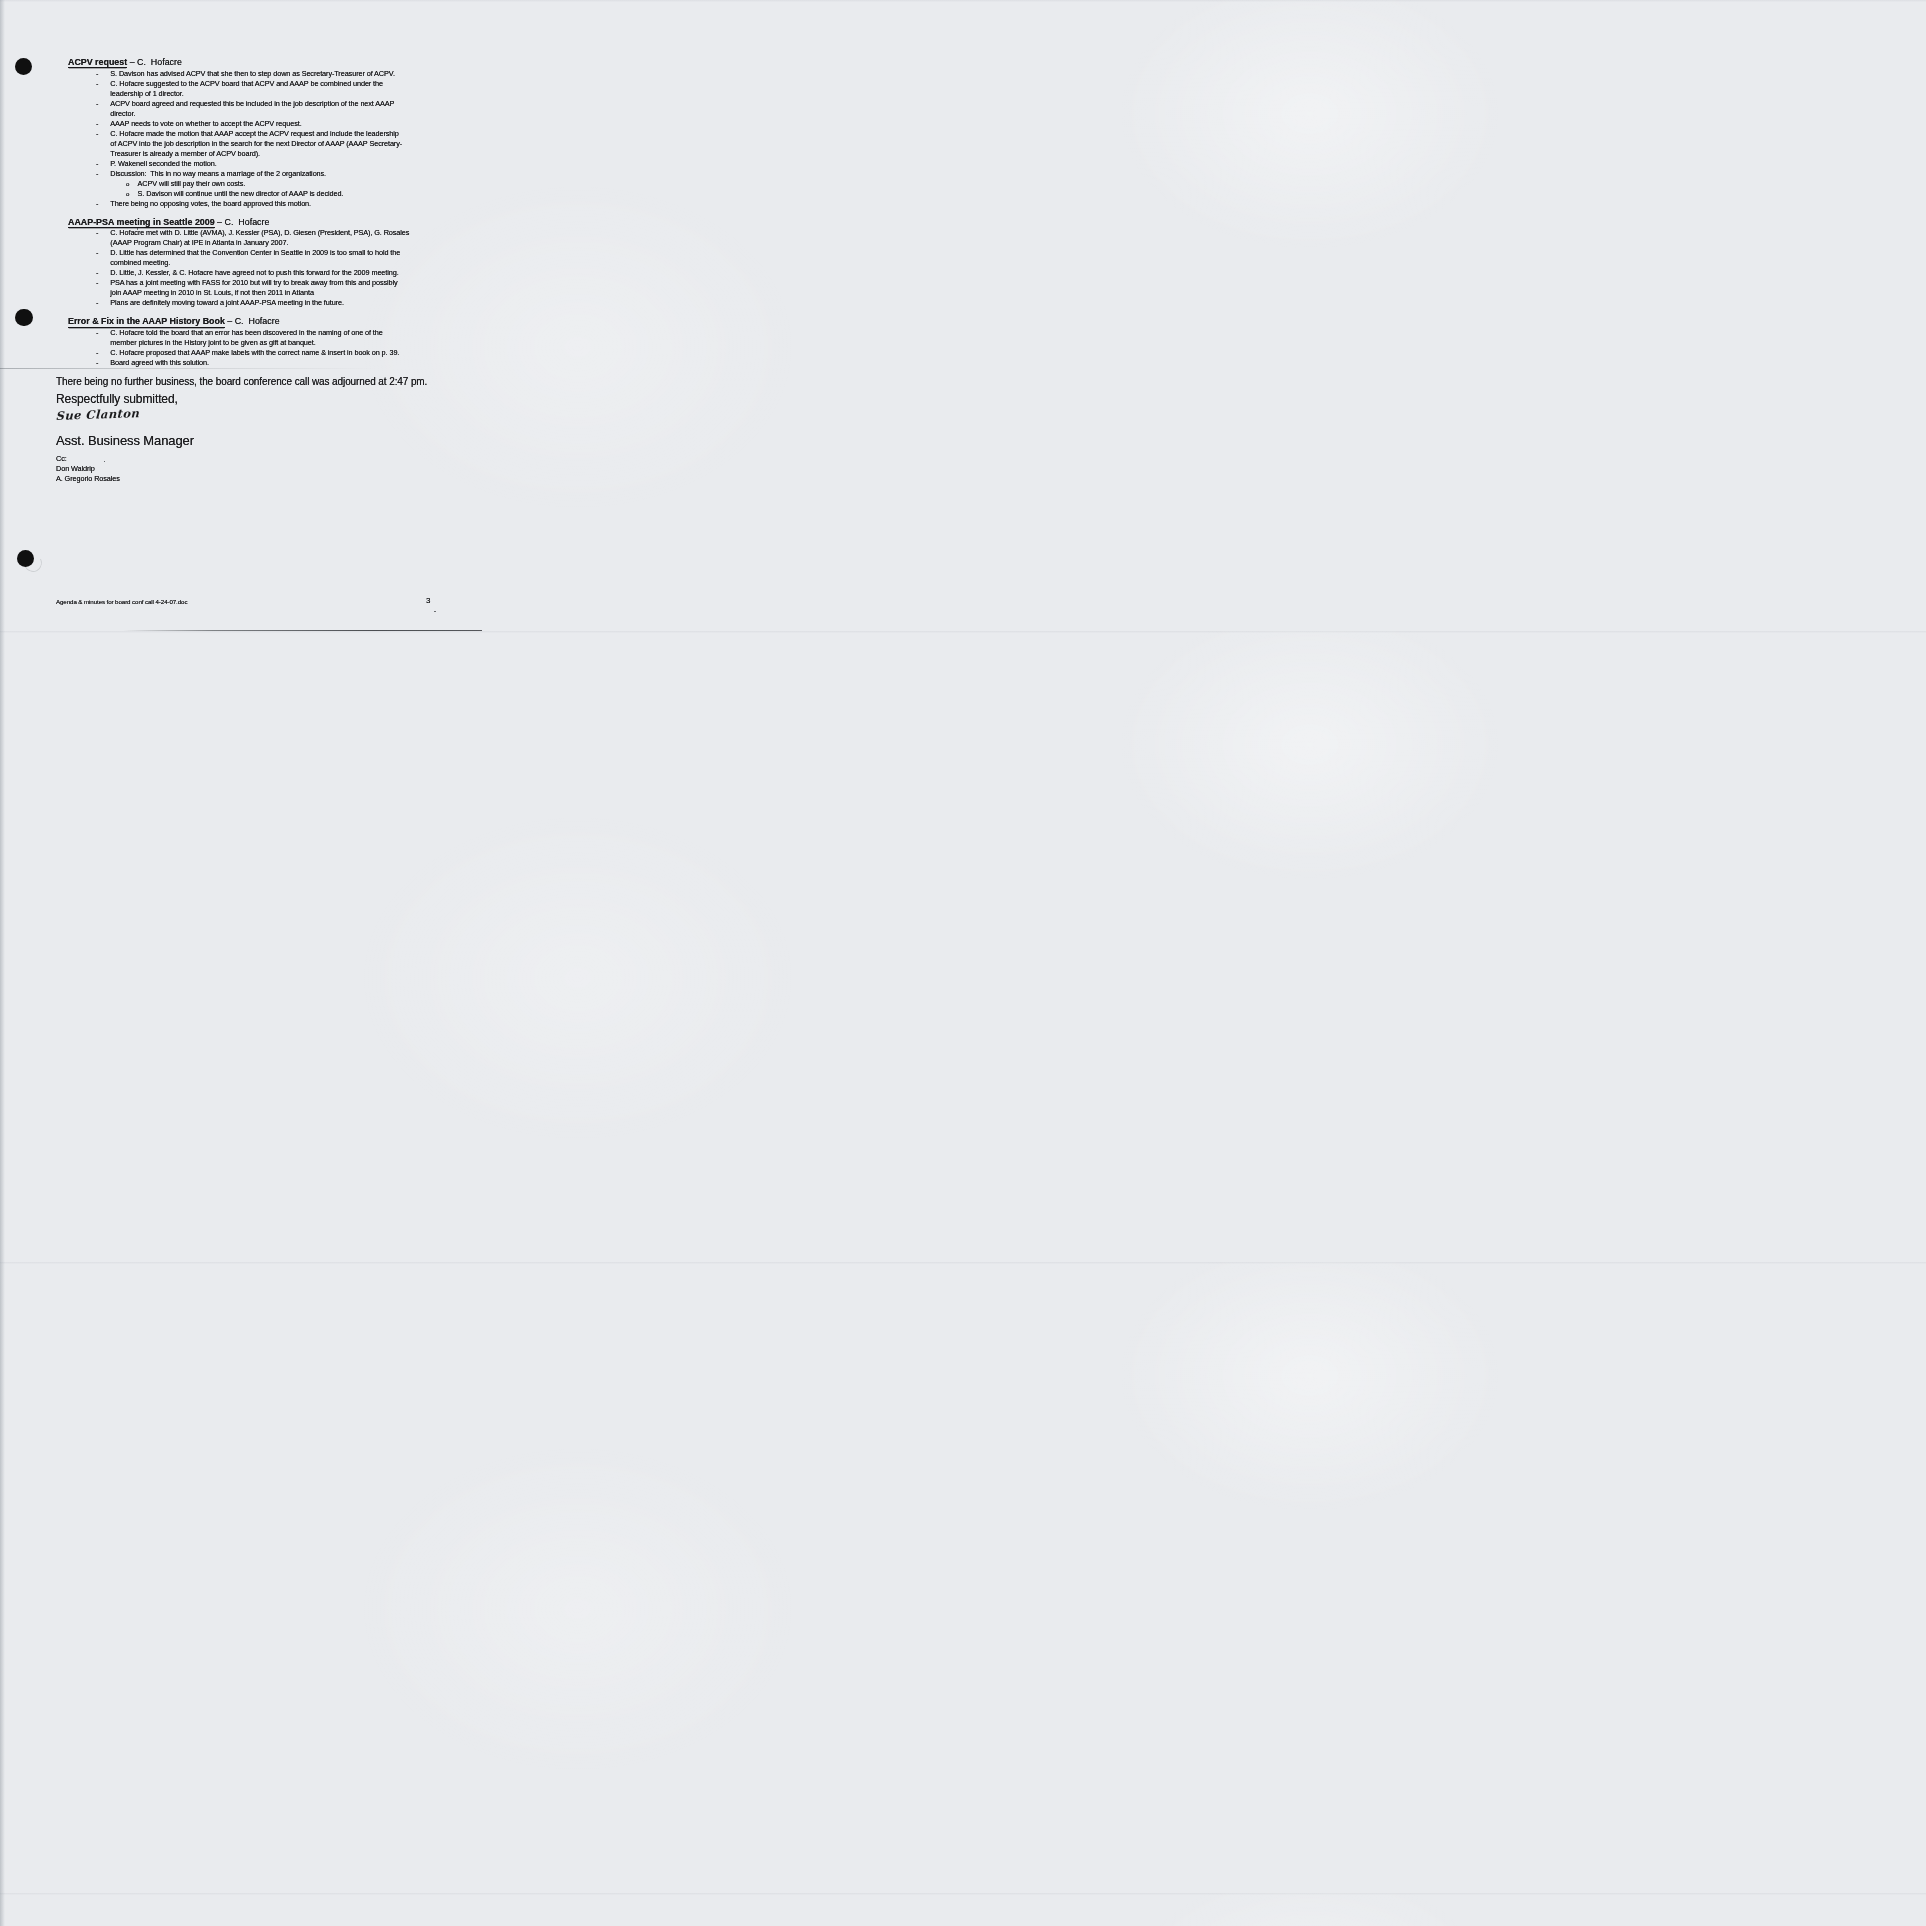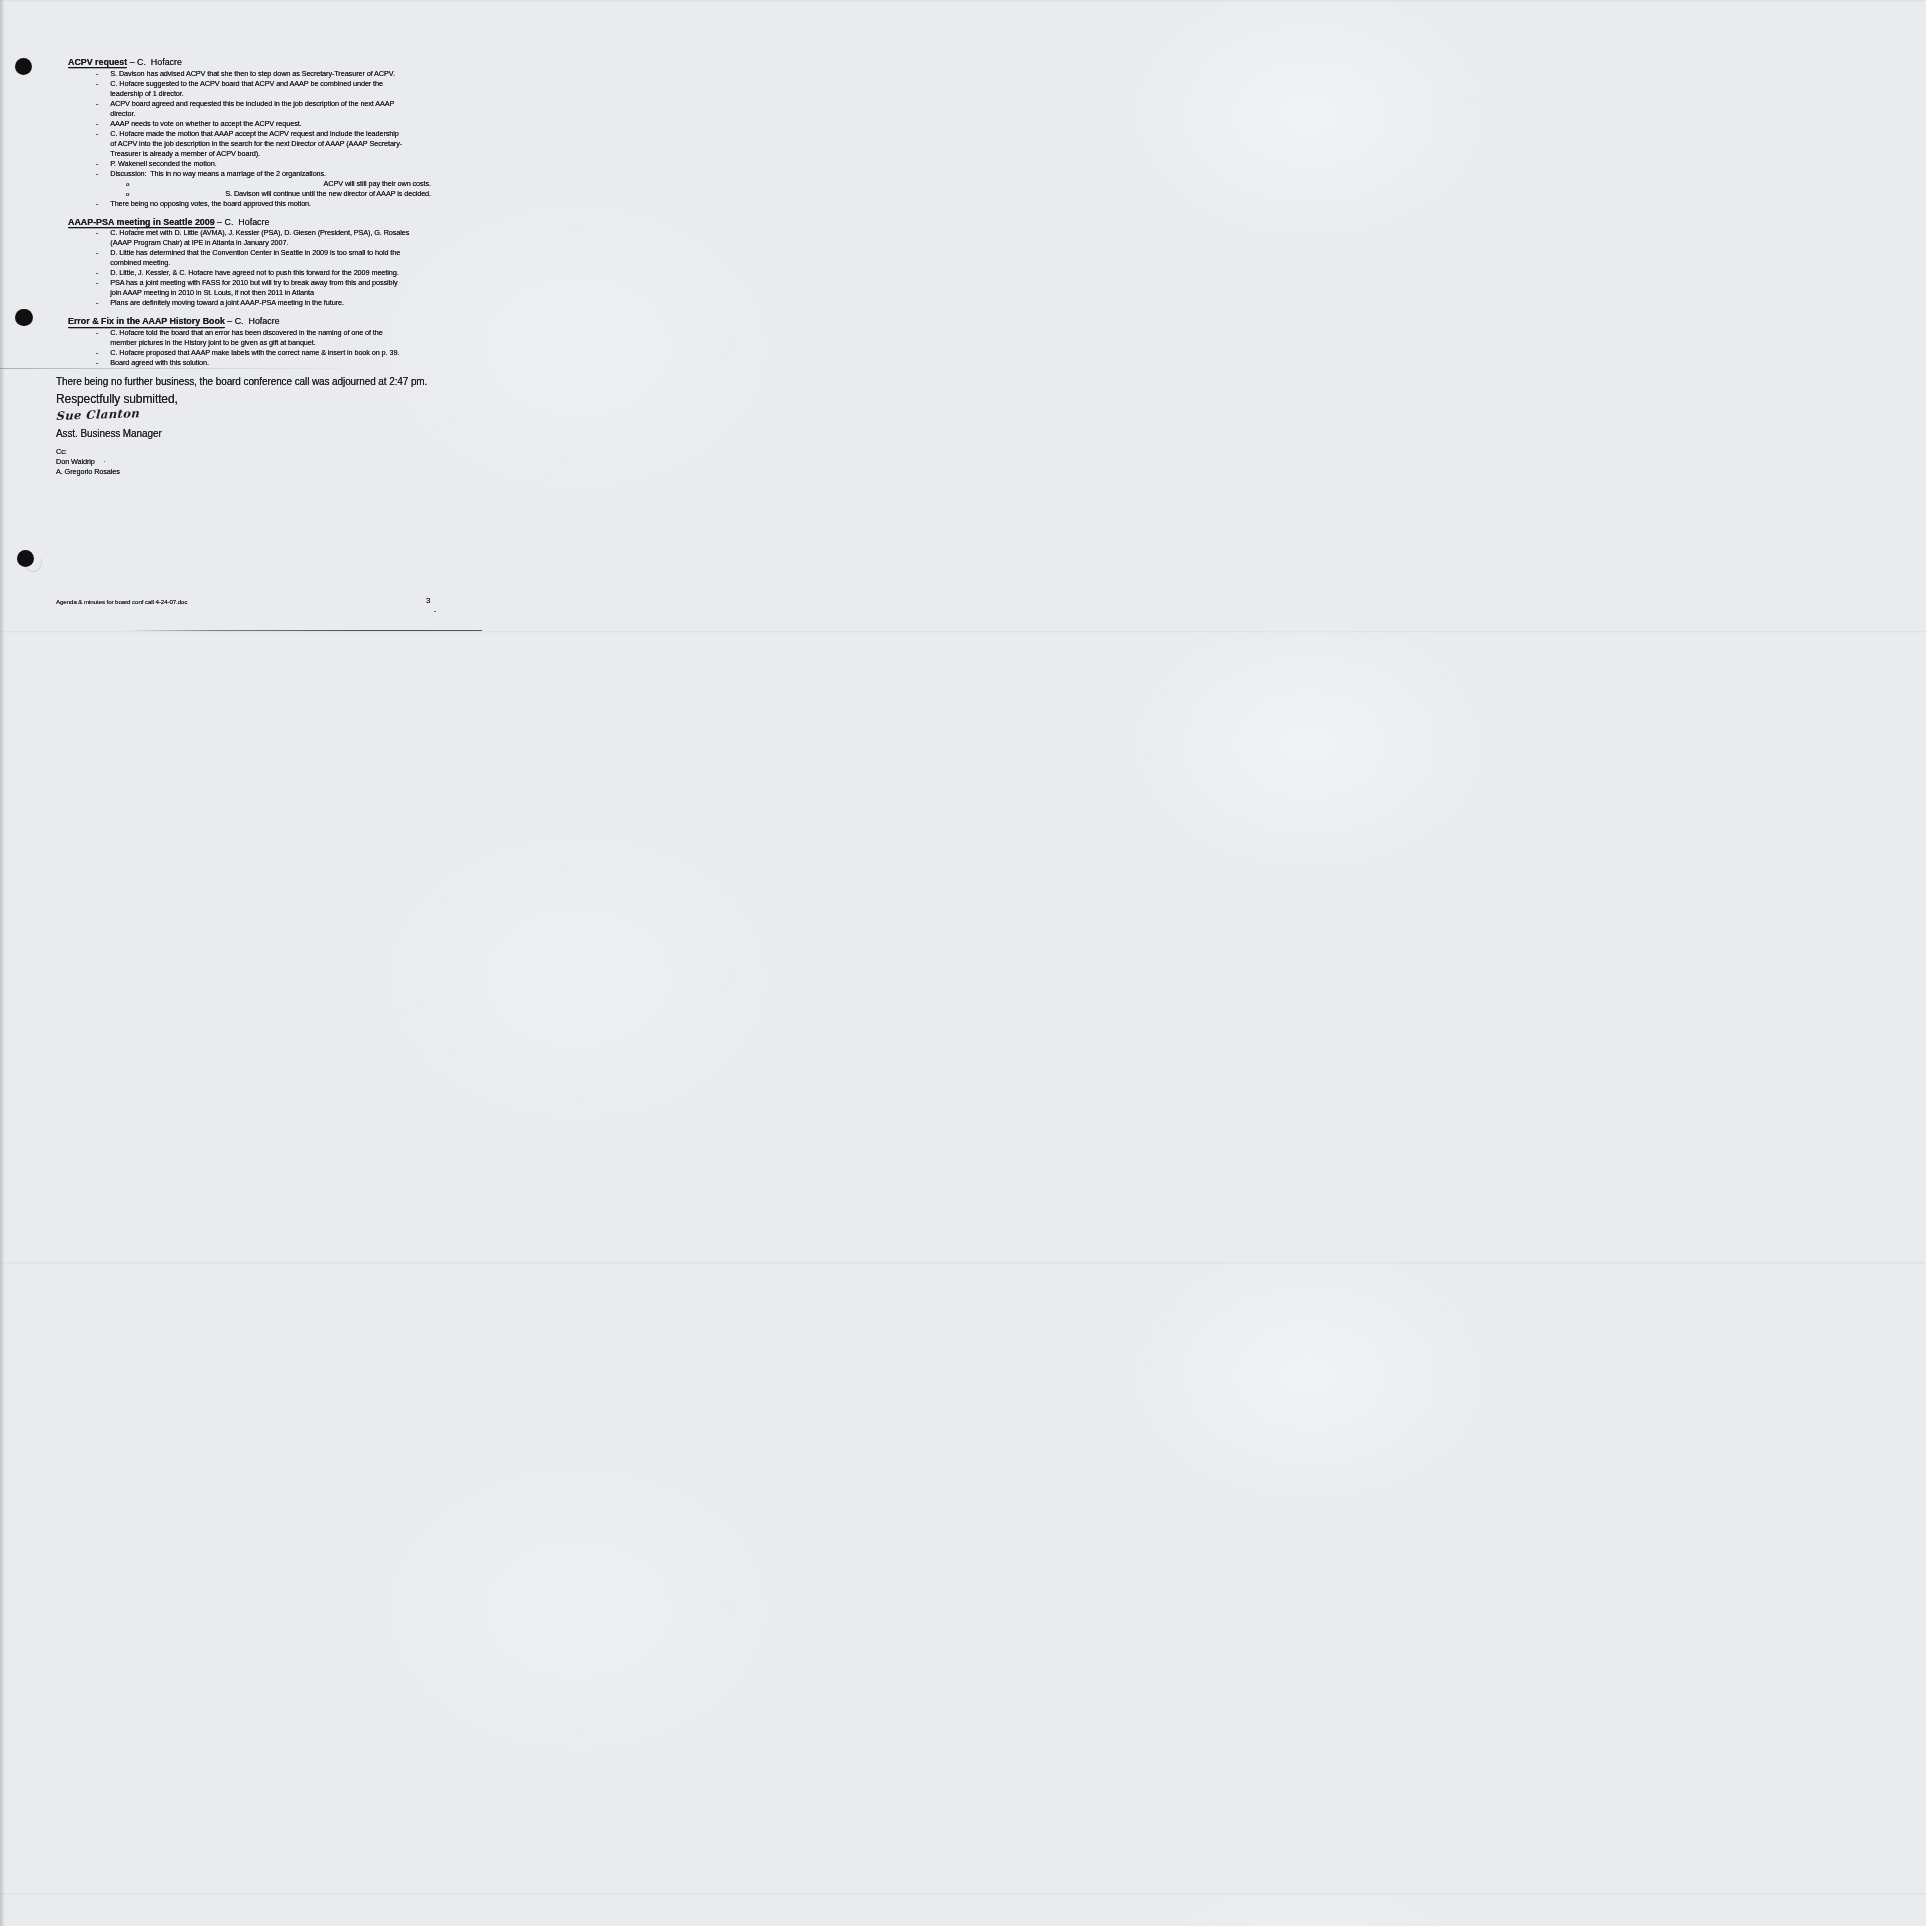--- a/index.html
+++ b/index.html
@@ -18,31 +18,31 @@
   .doc-text{text-shadow:0 0 0.2px rgba(25,25,28,.85);}
   .section{margin-top:8px;margin-left:12px;}
   .section:first-child{margin-top:0;}
   .section-heading{font-size:8.9px;line-height:11.6px;font-weight:700;margin:0;white-space:pre;}
   .heading-underline{border-bottom:1.2px solid #17171a;box-shadow:0 1.5px 0 -0.8px rgba(23,23,26,.45);padding-bottom:0.4px;}
   .presenter{font-weight:400;white-space:pre;}
   .bullets{margin:0;}
   .bullet{display:flex;line-height:10px;font-size:7.3px;letter-spacing:-0.1px;}
   .bullet.level1{margin-left:28px;}
   .bullet.level1 .marker{width:14.3px;flex:none;}
-  .bullet.level2{margin-left:58px;justify-content:space-between;}
+  .bullet.level2{margin-left:58px;}
   .bullet.level2 .marker{width:11.6px;flex:none;font-size:6.2px;}
   .btext{white-space:pre;}
   .closing{margin-top:9.6px;font-size:10px;line-height:10px;letter-spacing:-0.1px;}
   .submitted{margin-top:7px;font-size:12px;line-height:10px;letter-spacing:-0.1px;}
   .signature{
     margin-top:5px;font-family:"DejaVu Serif","Liberation Serif",serif;
     font-style:italic;font-weight:700;font-size:11.6px;line-height:14.6px;
     letter-spacing:0.4px;transform:rotate(-2deg) skewX(-6deg);transform-origin:left bottom;width:100px;
   }
-  .signer-title{margin-top:5px;font-size:10px;line-height:10px;letter-spacing:-0.1px;}
+  .signer-title{margin-top:12px;font-size:13px;line-height:10px;letter-spacing:-0.1px;}
   .cc{margin-top:8px;display:flex;font-size:7.3px;line-height:10px;letter-spacing:-0.1px;flex-direction:column;}
   .cc-label{width:20.4px;flex:none;}
   .footer-filename{position:absolute;left:56px;top:598px;font-size:6.2px;letter-spacing:-0.1px;}
   .footer-page{position:absolute;left:426px;top:596px;font-size:8px;}
   .punch{position:absolute;background:#101010;border-radius:50%;}
   .punch-ghost{position:absolute;border:0.6px solid rgba(40,44,48,.14);border-radius:50%;
     border-left-color:transparent;border-top-color:transparent;transform:rotate(18deg);}
   .crease{position:absolute;left:0;top:368px;height:0.8px;width:78%;
     background:linear-gradient(90deg, rgba(85,92,98,.42), rgba(85,92,98,.22) 35%, rgba(85,92,98,0));}
   .bottom-smudge{position:absolute;bottom:0;left:123px;right:0;height:1.5px;filter:blur(0.2px);

